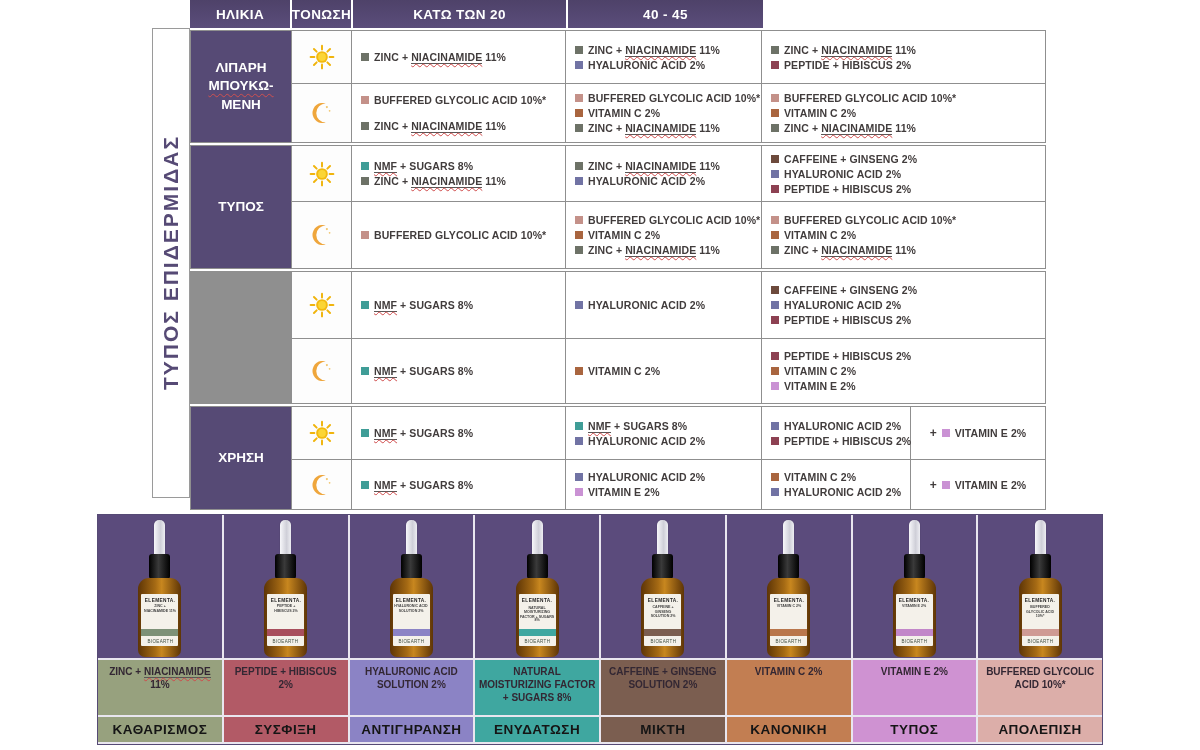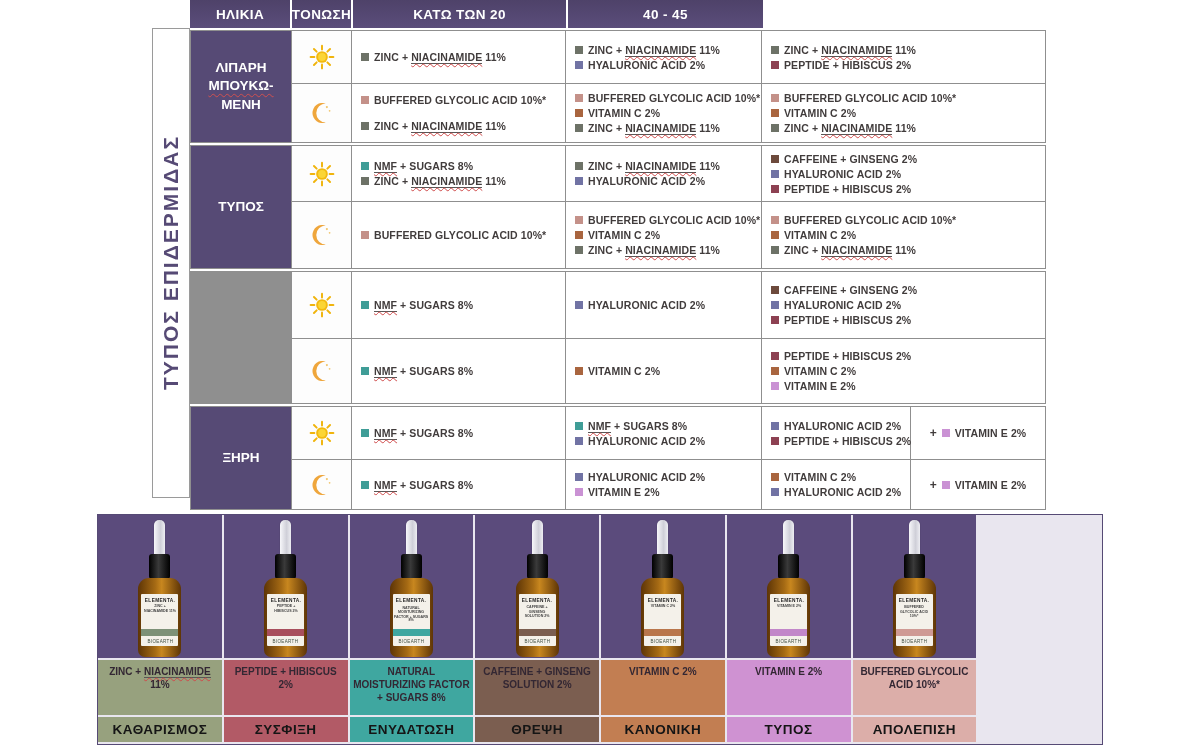--- a/index.html
+++ b/index.html
@@ -343,21 +343,21 @@
               <span>VITAMIN C 2%</span>
             </div>
             <div class="ing">
               <span class="bullet" style="background: rgb(202, 146, 212);"></span>
               <span>VITAMIN E 2%</span>
             </div>
           </div>
         </div>
         <div class="section" style="grid-template-rows: 52px 49px;">
           <div class="type-cell">
-            <span>ΞΗΡΗ</span>
+            <span>ΧΡΗΣΗ</span>
           </div>
           <div class="cell use-cell" style="grid-area: 1 / 2;">
             <svg width="26" height="26" viewBox="0 0 24 24">
               <g stroke="#f0b40c" stroke-width="1.8" stroke-linecap="round">
                 <line x1="19" y1="12" x2="22.5" y2="12"></line>
                 <line x1="16.949747468305834" y1="16.94974746830583" x2="19.42462120245875" y2="19.42462120245875"></line>
                 <line x1="12" y1="19" x2="12" y2="22.5"></line>
                 <line x1="7.050252531694168" y1="16.949747468305834" x2="4.575378797541251" y2="19.42462120245875"></line>
                 <line x1="5" y1="12" x2="1.5" y2="12.000000000000002"></line>
                 <line x1="7.050252531694166" y1="7.050252531694168" x2="4.57537879754125" y2="4.575378797541251"></line>
@@ -491,20 +491,40 @@
         <div class="pname" style="background: rgb(178, 90, 102);">ΣΥΣΦΙΞΗ</div>
       </div>
       <div class="pcol">
         <div class="bottle-zone">
           <div class="bottle">
             <div class="dropper"></div>
             <div class="collar"></div>
             <div class="bbody">
               <div class="blabel">
                 <div class="brand">ELEMENTA.</div>
+                <div class="tiny">HYALURONIC ACID SOLUTION 2%</div>
+                <div class="stripe" style="background: rgb(139, 131, 197);"></div>
+                <div class="maker">BIOEARTH</div>
+              </div>
+            </div>
+          </div>
+        </div>
+        <div class="swatch" style="background: rgb(139, 131, 197);">
+          <span>HYALURONIC ACID SOLUTION 2%</span>
+        </div>
+        <div class="pname" style="background: rgb(139, 131, 197);">ΑΝΤΙΓΗΡΑΝΣΗ</div>
+      </div>
+      <div class="pcol">
+        <div class="bottle-zone">
+          <div class="bottle">
+            <div class="dropper"></div>
+            <div class="collar"></div>
+            <div class="bbody">
+              <div class="blabel">
+                <div class="brand">ELEMENTA.</div>
                 <div class="tiny">NATURAL MOISTURIZING FACTOR + SUGARS 8%</div>
                 <div class="stripe" style="background: rgb(63, 167, 160);"></div>
                 <div class="maker">BIOEARTH</div>
               </div>
             </div>
           </div>
         </div>
         <div class="swatch" style="background: rgb(63, 167, 160);">
           <span>NATURAL MOISTURIZING FACTOR + SUGARS 8%</span>
         </div>
@@ -521,21 +541,21 @@
                 <div class="tiny">CAFFEINE + GINSENG SOLUTION 2%</div>
                 <div class="stripe" style="background: rgb(123, 94, 80);"></div>
                 <div class="maker">BIOEARTH</div>
               </div>
             </div>
           </div>
         </div>
         <div class="swatch" style="background: rgb(123, 94, 80);">
           <span>CAFFEINE + GINSENG SOLUTION 2%</span>
         </div>
-        <div class="pname" style="background: rgb(123, 94, 80);">ΘΡΕΨΗ</div>
+        <div class="pname" style="background: rgb(123, 94, 80);">ΜΙΚΤΗ</div>
       </div>
       <div class="pcol">
         <div class="bottle-zone">
           <div class="bottle">
             <div class="dropper"></div>
             <div class="collar"></div>
             <div class="bbody">
               <div class="blabel">
                 <div class="brand">ELEMENTA.</div>
                 <div class="tiny">VITAMIN C 2%</div>

